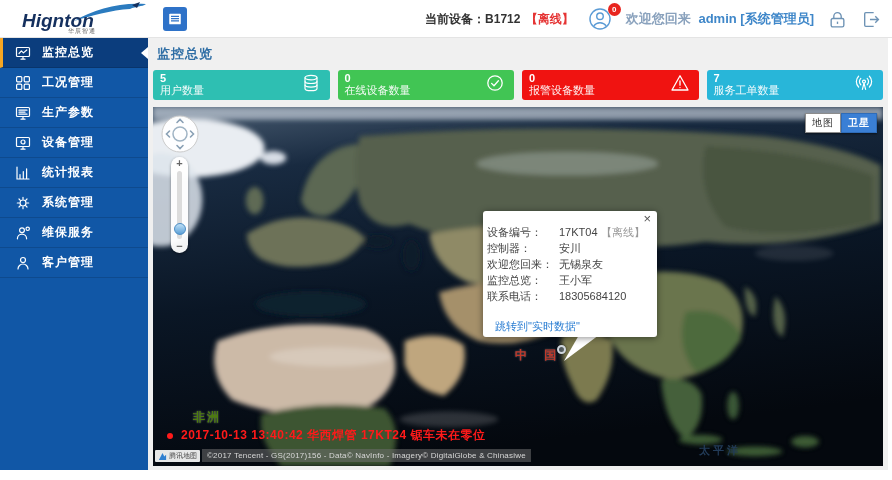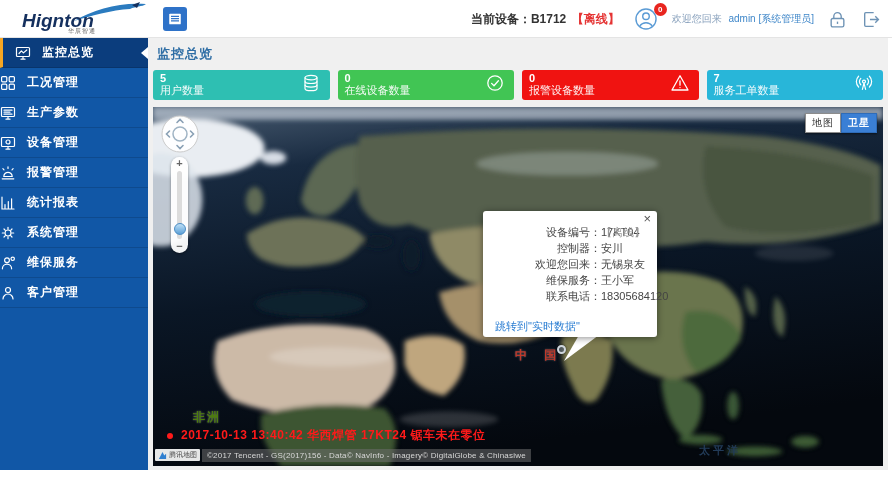--- a/index.html
+++ b/index.html
@@ -12,27 +12,27 @@
   .logo-swoosh { position:absolute; right:-6px; top:-1px; }
   .logo-brand { position:absolute; left:6px; top:8px; font-size:19px; font-weight:bold; font-style:italic; color:#15305e; letter-spacing:0; }
   .logo-sub { position:absolute; left:52px; top:25px; font-size:6px; color:#666; letter-spacing:1px; }
   .menu-toggle { position:absolute; left:163px; top:7px; width:24px; height:24px; background:#2e72c8; border:none; border-radius:3px; cursor:pointer; display:flex; align-items:center; justify-content:center; }
   .header-right { position:absolute; right:12px; top:0; height:38px; display:flex; align-items:center; gap:14px; }
   .device-info { font-size:12px; font-weight:bold; color:#333; }
   .device-info .dev-id { color:#333; }
   .device-info .dev-status { color:#e53434; margin-left:2px; }
   .user-wrap { position:relative; width:24px; height:24px; }
   .badge { position:absolute; top:-4px; right:-9px; min-width:13px; height:13px; background:#e8251f; color:#fff; font-size:8px; font-weight:bold; border-radius:7px; text-align:center; line-height:13px; padding:0 2px; }
-  .welcome { font-size:10px; color:#8aa2bd; }
+  .welcome { font-size:13px; color:#8aa2bd;font-weight:bold; }
   .welcome .uname { color:#3f87c9; margin-left:4px; cursor:pointer; }
   .hicon { display:flex; align-items:center; cursor:pointer; }
 
   
   .sidebar { position:absolute; left:0; top:38px; width:148px; height:432px; background:#1157a6; z-index:20; }
-  .side-item { position:relative; height:30px; display:flex; align-items:center; gap:11px; cursor:pointer; border-bottom:1px solid rgba(0,0,0,0.14); }
+  .side-item { position:relative; height:30px; display:flex; align-items:center; padding-left:15px; gap:11px; cursor:pointer; border-bottom:1px solid rgba(0,0,0,0.14); }
   .side-item .s-label { color:#fff; font-size:12px; font-weight:bold; letter-spacing:1px; }
   .side-item.active { background:#0b3d7d; padding-left:12px; border-left:3px solid #f6a623; }
   .side-item.active .notch { position:absolute; right:0; top:50%; margin-top:-6px; width:0; height:0; border-top:6px solid transparent; border-bottom:6px solid transparent; border-right:7px solid #fff; }
   .s-icon { width:16px; height:16px; display:flex; align-items:center; justify-content:center; }
 
   
   .content { position:absolute; left:148px; top:38px; right:4px; bottom:10px; background:#f0f0f0; padding:4px 5px; display:flex; flex-direction:column; }
   .page-title { font-size:13px; font-weight:bold; color:#2f6ea5; margin:3px 0 7px 4px; letter-spacing:1px; }
   .cards { display:flex; gap:8px; margin:0 0 7px 0; }
   .card { position:relative; flex:1; height:30px; border-radius:3px; padding:2px 7px; color:#fff; overflow:hidden; }
@@ -56,31 +56,31 @@
 
   .map-type { position:absolute; right:6px; top:6px; display:flex; font-size:10px; box-shadow:0 1px 2px rgba(0,0,0,.5); }
   .map-type .mt-btn { padding:2px 6px; cursor:pointer; border:1px solid #8c8c8c; background:#fff; color:#333; letter-spacing:1px; }
   .map-type .mt-btn.active { background:#3a7fd5; border-color:#2f6cb8; color:#fff; font-weight:bold; }
 
   .marker { position:absolute; left:404px; top:238px; width:9px; height:9px; border-radius:50%; border:2px solid #cfd6dd; background:rgba(90,100,110,.7); box-shadow:0 0 3px rgba(0,0,0,.6); cursor:pointer; }
 
   .popup { position:absolute; left:330px; top:104px; width:174px; height:126px; background:#fff; border-radius:3px; box-shadow:0 1px 7px rgba(0,0,0,.45); padding:13px 8px 8px 4px; z-index:10; }
   .popup-close { position:absolute; right:6px; top:1px; font-size:13px; color:#555; cursor:pointer; line-height:14px; }
   .p-row { position:relative; display:flex; font-size:11px; color:#444; line-height:16px; }
-  .p-row .p-label { width:72px; text-align:right; flex:none;margin-left:42px; }
+  .p-row .p-label { width:72px; text-align:left; flex:none; }
   .p-row .p-value { flex:1; }
   .p-row .p-status { position:absolute; right:4px; top:0; color:#9a9a9a; }
   .p-link { display:inline-block; margin:15px 0 0 8px; font-size:11px; color:#2a7dd2; cursor:pointer; text-decoration:none; }
   .popup-tail { position:absolute; left:408px; top:228px; z-index:9; }
 
   .ticker { position:absolute; left:14px; bottom:22px; display:flex; align-items:center; gap:8px; z-index:5; }
   .ticker-dot { width:6px; height:6px; border-radius:50%; background:#ff1a1a; }
   .ticker-text { font-size:12px; font-weight:bold; color:#ff1a1a; letter-spacing:.5px; }
 
-  .attribution { position:absolute; left:2px; bottom:4px; display:flex; align-items:flex-start; gap:2px; z-index:5;border-radius:6px; }
+  .attribution { position:absolute; left:2px; bottom:4px; display:flex; align-items:flex-end; gap:2px; z-index:5;border-radius:6px; }
   .attr-logo { display:flex; align-items:center; gap:2px; background:rgba(255,255,255,.9); padding:1px 3px; font-size:7px; color:#444; border-radius:1px; }
   .attr-text { background:rgba(110,110,110,.55); color:#d8d8d8; font-size:8px; padding:2px 5px; letter-spacing:.2px; }
 </style>
 </head>
 <body>
 
 <div class="app">
 
   <div class="header">
     <div class="logo">
@@ -165,30 +165,20 @@
     </div>
     <div class="side-item">
       <span class="s-icon">
         <svg width="16" height="16" viewBox="0 0 16 16" fill="none" stroke="#fff" stroke-width="1.2" stroke-linecap="round">
           <rect x="1.5" y="2.5" width="13" height="9" rx="1"></rect>
             <circle cx="8" cy="7" r="2"></circle>
             <path d="M6 14.2h4M8 11.5v2.7"></path>
         </svg>
       </span>
       <span class="s-label">设备管理</span>
-    </div>
-    <div class="side-item">
-      <span class="s-icon">
-        <svg width="16" height="16" viewBox="0 0 16 16" fill="none" stroke="#fff" stroke-width="1.2" stroke-linecap="round">
-          <path d="M3.8 11.5 a4.2 4.2 0 0 1 8.4 0 Z"></path>
-            <path d="M2.2 13.8 h11.6"></path>
-            <path d="M8 3.4V1.8 M4 4.8 L2.9 3.7 M12 4.8 l1.1-1.1"></path>
-        </svg>
-      </span>
-      <span class="s-label">报警管理</span>
     </div>
     <div class="side-item">
       <span class="s-icon">
         <svg width="16" height="16" viewBox="0 0 16 16" fill="none" stroke="#fff" stroke-width="1.2" stroke-linecap="round">
           <path d="M2 2v12h12"></path>
             <path d="M5 13.5V9.5 M8.3 13.5V6.5 M11.6 13.5V3.8"></path>
         </svg>
       </span>
       <span class="s-label">统计报表</span>
     </div>
@@ -364,21 +354,21 @@
         </div>
         <div class="p-row">
           <span class="p-label">控制器：</span>
           <span class="p-value">安川</span>
         </div>
         <div class="p-row">
           <span class="p-label">欢迎您回来：</span>
           <span class="p-value">无锡泉友</span>
         </div>
         <div class="p-row">
-          <span class="p-label">维保服务：</span>
+          <span class="p-label">监控总览：</span>
           <span class="p-value">王小军</span>
         </div>
         <div class="p-row">
           <span class="p-label">联系电话：</span>
           <span class="p-value">18305684120</span>
         </div>
         <a class="p-link">跳转到"实时数据"</a>
       </div>
 
       <div class="ticker">

